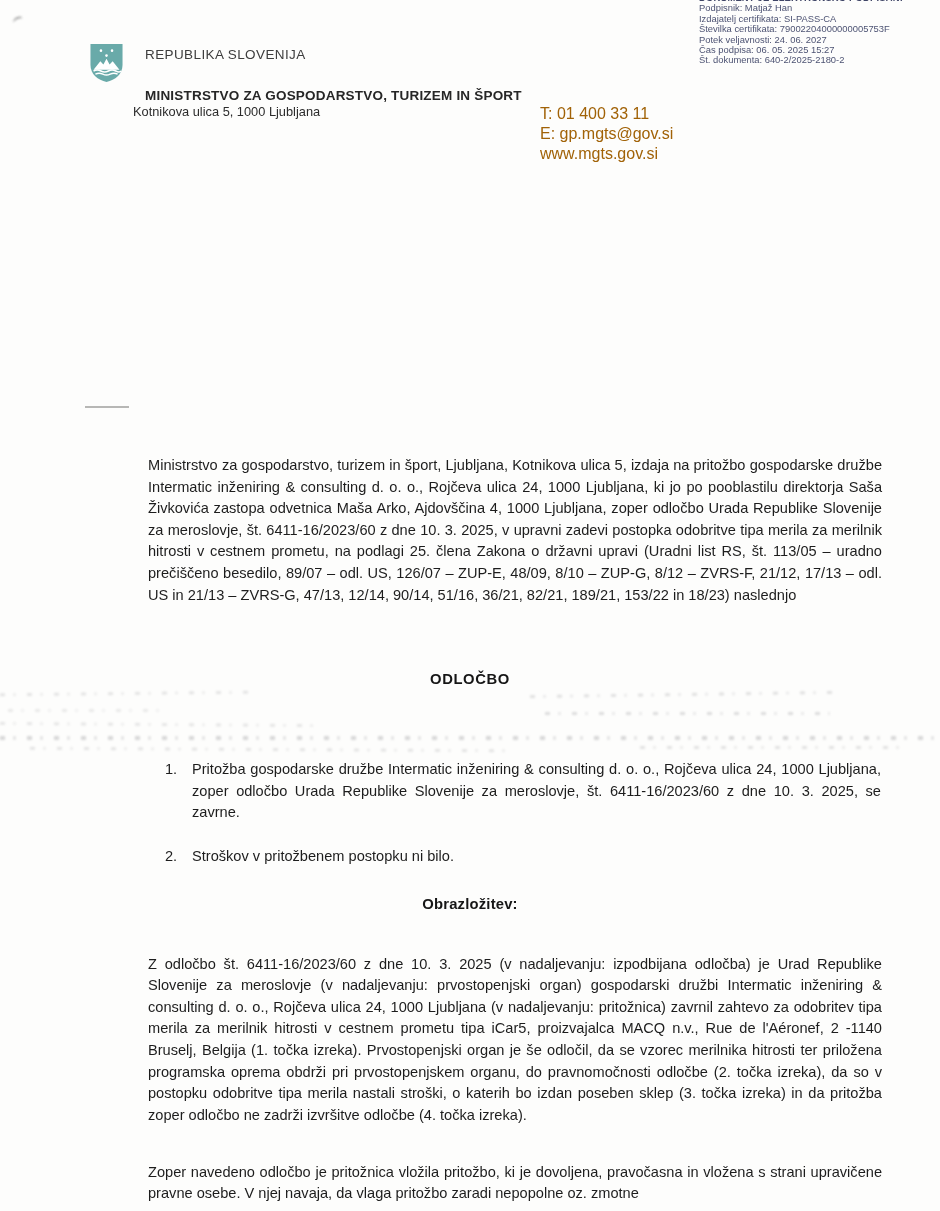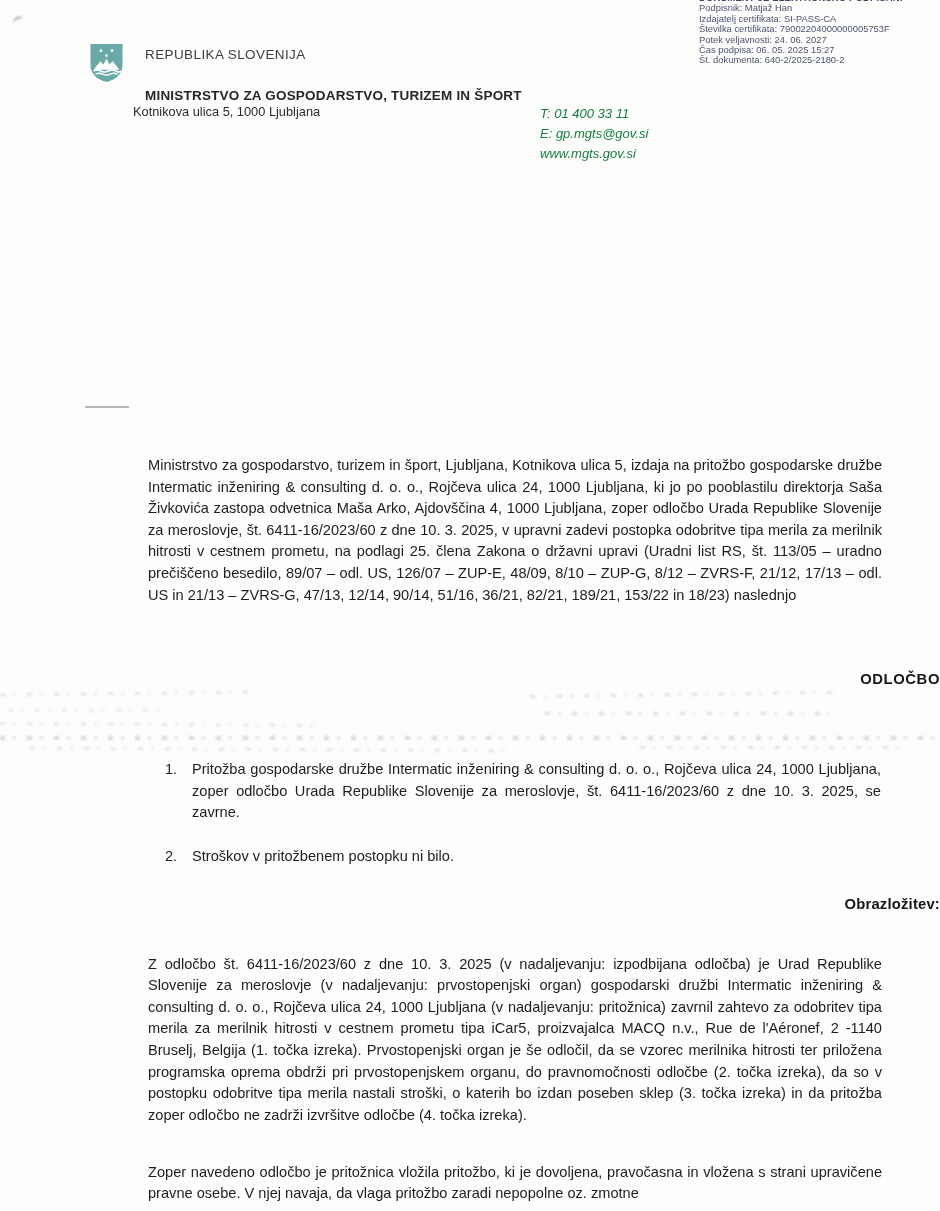--- a/index.html
+++ b/index.html
@@ -11,21 +11,21 @@
     -webkit-font-smoothing:antialiased;
   }
   .page{position:absolute;inset:0;}
 
   
   .emblem{position:absolute;left:88px;top:42px;width:37px;height:42px;}
   .hdr-text{position:absolute;left:145px;top:46px;line-height:17px;}
   .hdr-republic{font-size:13.5px;letter-spacing:.4px;color:#3d3d3d;}
   .hdr-ministry{font-size:13.5px;font-weight:bold;letter-spacing:.2px;color:#262626;margin-top:24px;}
   .hdr-address{position:absolute;left:133px;top:104px;font-size:12.8px;color:#2c2c2c;}
-  .hdr-contact{position:absolute;left:540px;top:104px;font-size:13px;line-height:20px;color:#15803d;font-style:italic;}
+  .hdr-contact{position:absolute;left:540px;top:104px;font-size:16px;line-height:20px;color:#a16207;}
 
   
   .stamp{
     position:absolute;left:699px;top:-7px;width:238px;
     font-size:9.4px;line-height:10.4px;color:#4d5373;
     filter:blur(.3px);
   }
   .stamp .banner{font-weight:bold;color:#3e4466;letter-spacing:.2px;}
 
   
@@ -33,21 +33,21 @@
   .refblock .lbl{display:inline-block;min-width:76px;}
 
   
   .bodypara{
     position:absolute;left:148px;width:734px;
     font-size:14.6px;line-height:21.6px;color:#1d1d1d;
     text-align:justify;
   }
   .para-intro{top:420px;margin-top:35px;}
   .title-center{
-    position:absolute;left:0;width:940px;text-align:right;
+    position:absolute;left:0;width:940px;text-align:center;
     font-size:14.8px;font-weight:bold;color:#161616;letter-spacing:.6px;
   }
   .title-odlocbo{top:671px;}
   .title-obrazlozitev{top:896px;letter-spacing:.2px;}
   .para-reason1{top:939px;}
   .para-reason2{top:1147px;}
 
   
   .dlist{position:absolute;left:165px;top:759px;width:716px;}
   .ditem{display:flex;margin-bottom:22px;font-size:14.6px;line-height:21.6px;color:#1d1d1d;}

